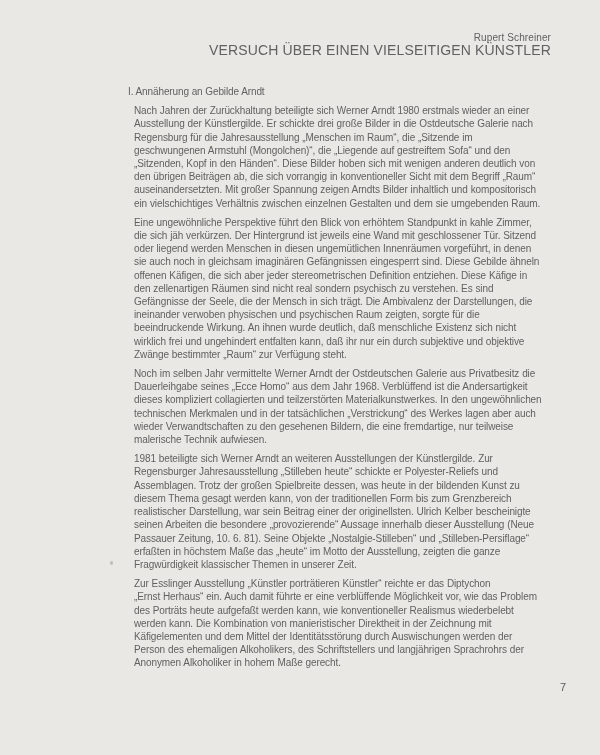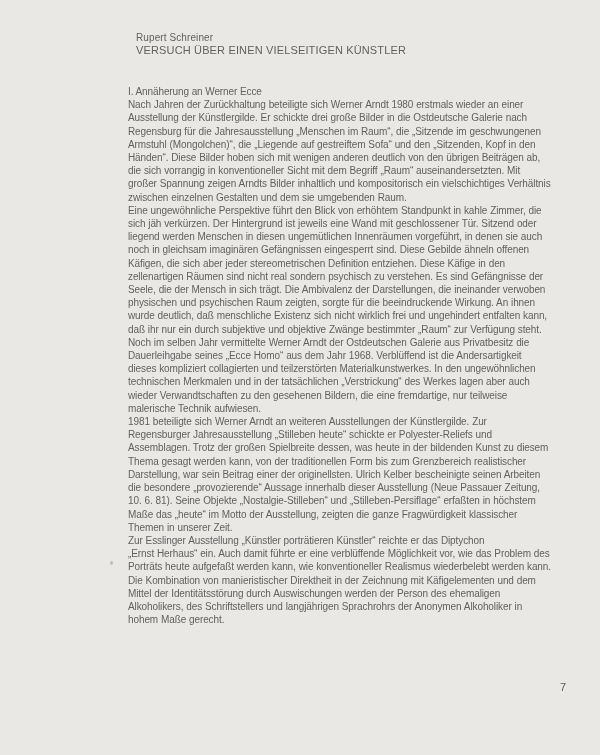--- a/index.html
+++ b/index.html
@@ -16,48 +16,49 @@
     position: absolute;
     top: 0;
     left: 0;
     width: 600px;
     height: 755px;
     background: var(--page-bg, #e9e8e5);
     color: var(--text-color, #616161);
   }
   .doc-header {
     position: absolute;
-    left: 136px;
+    left: 121px;
     top: 31px;
     width: 430px;
+    text-align: right;
   }
   .author {
     font-size: 10px;
     line-height: 13.2px;
     letter-spacing: 0.1px;
   }
   .title {
-    font-size: 11px;
+    font-size: 14px;
     line-height: 13.2px;
     letter-spacing: 0.15px;
   }
   .doc-body {
     position: absolute;
     left: 128px;
     top: 85px;
     width: 423px;
   }
   .section-heading {
     font-size: 10px;
     line-height: 13.2px;
     letter-spacing: -0.1px;
     margin: 0;
   }
   .doc-body p {
-    margin: 0;
+    margin: 6px;
     font-size: 10px;
     line-height: 13.2px;
     letter-spacing: -0.1px;
     word-spacing: 0.2px;
     white-space: pre-line;
     text-align: left;
   }
   .page-number {
     position: absolute;
     left: 560px;
@@ -79,21 +80,21 @@
 <body>
 
 <div class="scan-page">
 
   <div class="doc-header">
     <div class="author">Rupert Schreiner</div>
     <div class="title">VERSUCH ÜBER EINEN VIELSEITIGEN KÜNSTLER</div>
   </div>
 
   <div class="doc-body">
-    <div class="section-heading">I. Annäherung an Werner Ecce</div>
+    <div class="section-heading">I. Annäherung an Gebilde Arndt</div>
     <p>Nach Jahren der Zurückhaltung beteiligte sich Werner Arndt 1980 erstmals wieder an einer Ausstellung der Künstlergilde. Er schickte drei große Bilder in die Ostdeutsche Galerie nach Regensburg für die Jahresausstellung „Menschen im Raum“, die „Sitzende im geschwungenen Armstuhl (Mongolchen)“, die „Liegende auf gestreiftem Sofa“ und den „Sitzenden, Kopf in den Händen“. Diese Bilder hoben sich mit wenigen anderen deutlich von den übrigen Beiträgen ab, die sich vorrangig in konventioneller Sicht mit dem Begriff „Raum“ auseinandersetzten. Mit großer Spannung zeigen Arndts Bilder inhaltlich und kompositorisch ein vielschichtiges Verhältnis zwischen einzelnen Gestalten und dem sie umgebenden Raum.</p>
     <p>Eine ungewöhnliche Perspektive führt den Blick von erhöhtem Standpunkt in kahle Zimmer, die sich jäh verkürzen. Der Hintergrund ist jeweils eine Wand mit geschlossener Tür. Sitzend oder liegend werden Menschen in diesen ungemütlichen Innenräumen vorgeführt, in denen sie auch noch in gleichsam imaginären Gefängnissen eingesperrt sind. Diese Gebilde ähneln offenen Käfigen, die sich aber jeder stereometrischen Definition entziehen. Diese Käfige in den zellenartigen Räumen sind nicht real sondern psychisch zu verstehen. Es sind Gefängnisse der Seele, die der Mensch in sich trägt. Die Ambivalenz der Darstellungen, die ineinander verwoben physischen und psychischen Raum zeigten, sorgte für die beeindruckende Wirkung. An ihnen wurde deutlich, daß menschliche Existenz sich nicht wirklich frei und ungehindert entfalten kann, daß ihr nur ein durch subjektive und objektive Zwänge bestimmter „Raum“ zur Verfügung steht.</p>
     <p>Noch im selben Jahr vermittelte Werner Arndt der Ostdeutschen Galerie aus Privatbesitz die Dauerleihgabe seines „Ecce Homo“ aus dem Jahr 1968. Verblüffend ist die Andersartigkeit dieses kompliziert collagierten und teilzerstörten Materialkunstwerkes. In den ungewöhnlichen technischen Merkmalen und in der tatsächlichen „Verstrickung“ des Werkes lagen aber auch wieder Verwandtschaften zu den gesehenen Bildern, die eine fremdartige, nur teilweise malerische Technik aufwiesen.</p>
     <p>1981 beteiligte sich Werner Arndt an weiteren Ausstellungen der Künstlergilde. Zur Regensburger Jahresausstellung „Stilleben heute“ schickte er Polyester-Reliefs und Assemblagen. Trotz der großen Spielbreite dessen, was heute in der bildenden Kunst zu diesem Thema gesagt werden kann, von der traditionellen Form bis zum Grenzbereich realistischer Darstellung, war sein Beitrag einer der originellsten. Ulrich Kelber bescheinigte seinen Arbeiten die besondere „provozierende“ Aussage innerhalb dieser Ausstellung (Neue Passauer Zeitung, 10. 6. 81). Seine Objekte „Nostalgie-Stilleben“ und „Stilleben-Persiflage“ erfaßten in höchstem Maße das „heute“ im Motto der Ausstellung, zeigten die ganze Fragwürdigkeit klassischer Themen in unserer Zeit.</p>
     <p>Zur Esslinger Ausstellung „Künstler porträtieren Künstler“ reichte er das Diptychon
 „Ernst Herhaus“ ein. Auch damit führte er eine verblüffende Möglichkeit vor, wie das Problem des Porträts heute aufgefaßt werden kann, wie konventioneller Realismus wiederbelebt werden kann. Die Kombination von manieristischer Direktheit in der Zeichnung mit Käfigelementen und dem Mittel der Identitätsstörung durch Auswischungen werden der Person des ehemaligen Alkoholikers, des Schriftstellers und langjährigen Sprachrohrs der Anonymen Alkoholiker in hohem Maße gerecht.</p>
   </div>
 
   <div class="page-number">7</div>
 

